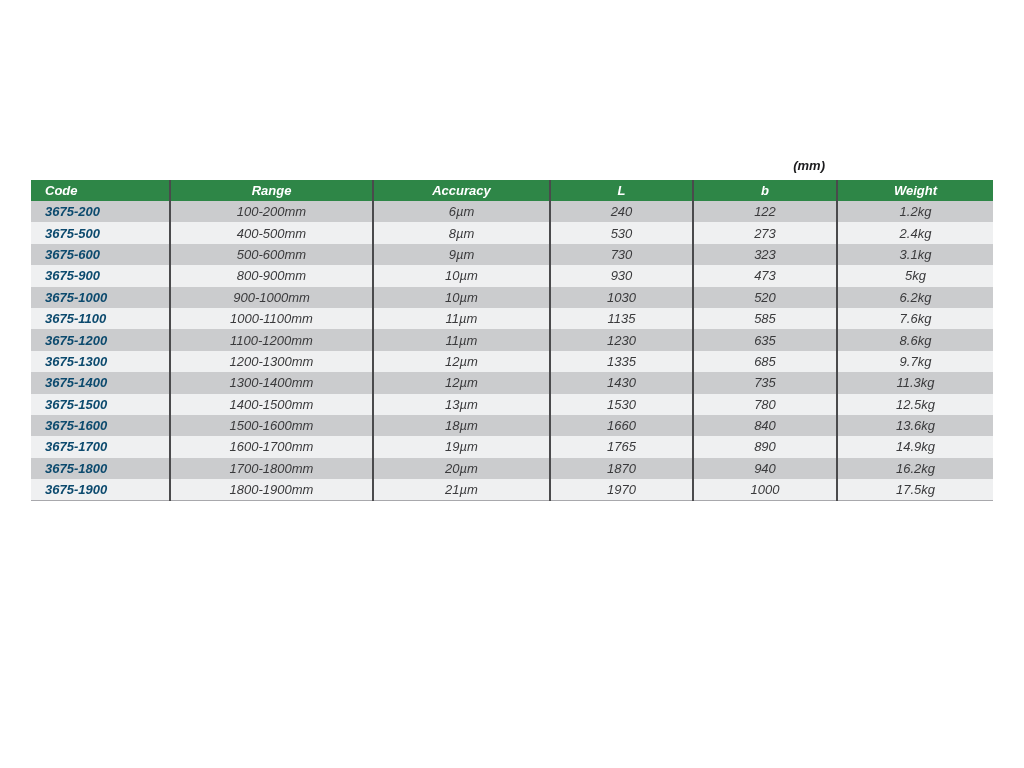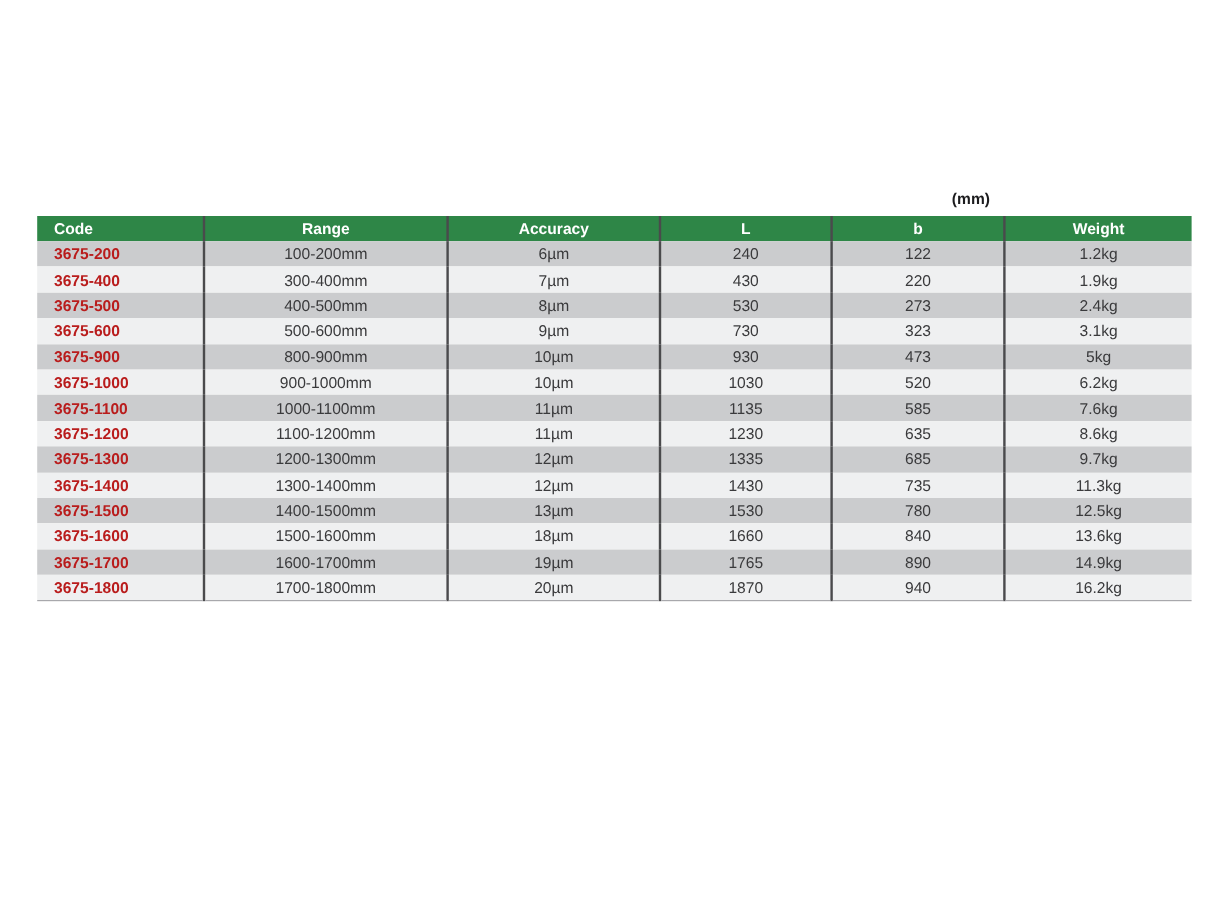--- a/index.html
+++ b/index.html
@@ -9,20 +9,21 @@
     width: 1024px;
     height: 768px;
     position: relative;
     overflow: hidden;
   }
   .sheet {
     position: absolute;
     left: 0; top: 0;
     width: 856px; height: 768px;
     background: #ffffff;
+    font-style: italic;
   }
   .unit-label {
     position: absolute;
     top: 158px;
     right: 31px;
     font-size: 13px;
     font-weight: bold;
     color: #1c1c1e;
   }
   table.spec-table {
@@ -61,21 +62,21 @@
   table.spec-table td:not(:last-child) {
     border-right: 2px solid #4a4a4c;
   }
   table.spec-table th.col-left,
   table.spec-table td.col-left {
     text-align: left;
     padding-left: 14px;
   }
   table.spec-table td.col-bold {
     font-weight: bold;
-    color: #b91c1c;
+    color: #0c4a6e;
   }
   table.spec-table tbody tr:nth-child(odd)  td { background: #cbccce; }
   table.spec-table tbody tr:nth-child(even) td { background: #eff0f1; }
 </style>
 </head>
 <body>
 
 <div class="sheet">
 
   <span class="unit-label">(mm)</span>
@@ -102,28 +103,20 @@
     <tbody>
         <tr>
           <td class="col-left col-bold">3675-200</td>
           <td>100-200mm</td>
           <td>6µm</td>
           <td>240</td>
           <td>122</td>
           <td>1.2kg</td>
         </tr>
         <tr>
-          <td class="col-left col-bold">3675-400</td>
-          <td>300-400mm</td>
-          <td>7µm</td>
-          <td>430</td>
-          <td>220</td>
-          <td>1.9kg</td>
-        </tr>
-        <tr>
           <td class="col-left col-bold">3675-500</td>
           <td>400-500mm</td>
           <td>8µm</td>
           <td>530</td>
           <td>273</td>
           <td>2.4kg</td>
         </tr>
         <tr>
           <td class="col-left col-bold">3675-600</td>
           <td>500-600mm</td>
@@ -205,16 +198,24 @@
           <td>14.9kg</td>
         </tr>
         <tr>
           <td class="col-left col-bold">3675-1800</td>
           <td>1700-1800mm</td>
           <td>20µm</td>
           <td>1870</td>
           <td>940</td>
           <td>16.2kg</td>
         </tr>
+        <tr>
+          <td class="col-left col-bold">3675-1900</td>
+          <td>1800-1900mm</td>
+          <td>21µm</td>
+          <td>1970</td>
+          <td>1000</td>
+          <td>17.5kg</td>
+        </tr>
       </tbody>
   </table>
 
 </div>
 
 </body></html>

